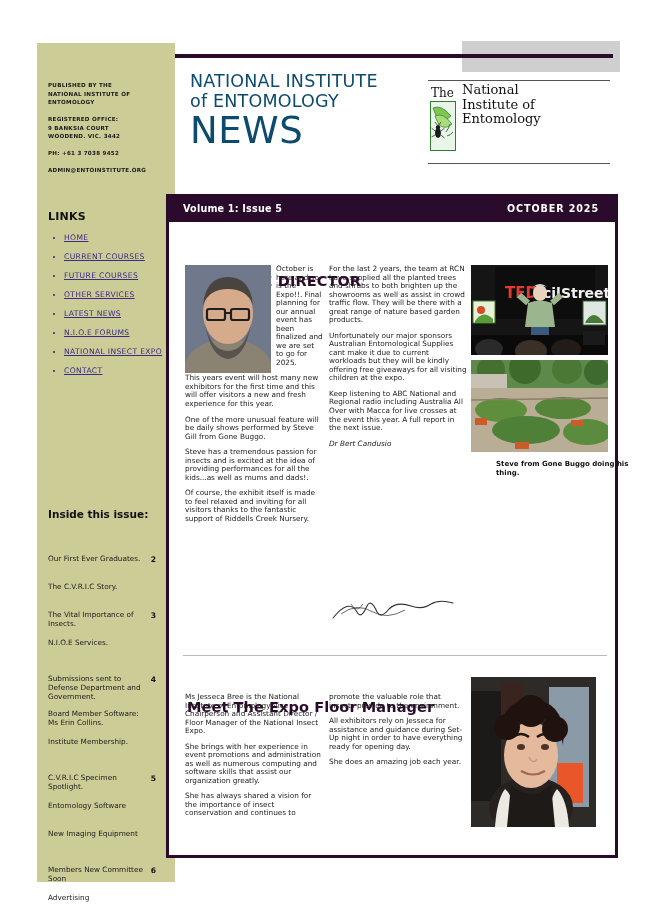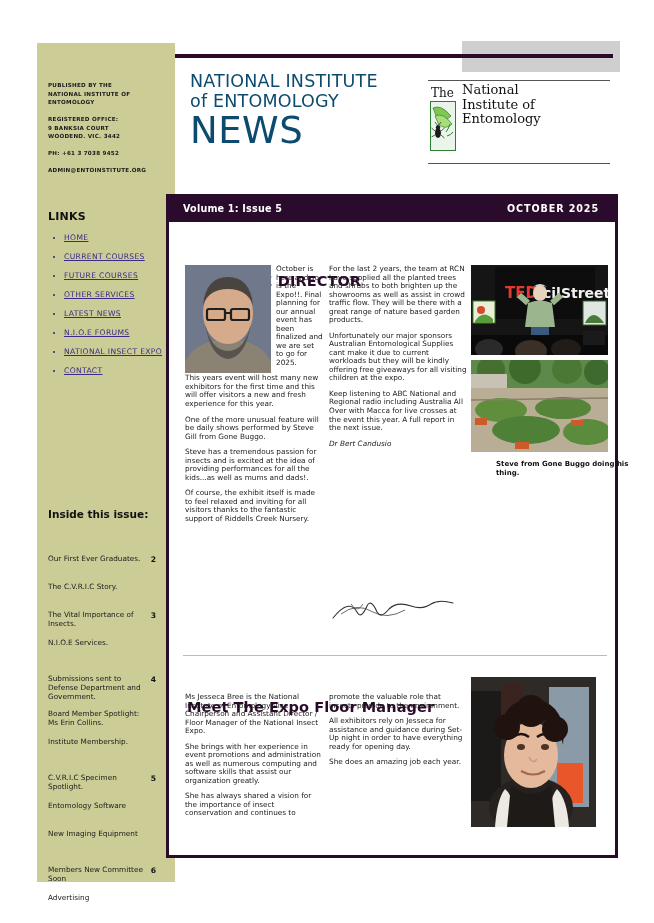--- a/index.html
+++ b/index.html
@@ -202,21 +202,21 @@
       </ul>
 
     <div class="inside-title">Inside this issue:</div>
     <div class="toc" id="toc">
         <div class="toc-row"><span class="t">Our First Ever Graduates.</span><span class="pg">2</span></div>
         <div class="toc-row"><span class="t">The C.V.R.I.C Story.</span></div>
         <div class="toc-row"><span class="t">The Vital Importance of Insects.</span><span class="pg">3</span></div>
         <div class="toc-row"><span class="t">N.I.O.E Services.</span></div>
         <div class="toc-gap"></div>
         <div class="toc-row"><span class="t">Submissions sent to Defense Department and Government.</span><span class="pg">4</span></div>
-        <div class="toc-row"><span class="t">Board Member Spotlight: Ms Erin Collins.</span></div>
+        <div class="toc-row"><span class="t">Board Member Software: Ms Erin Collins.</span></div>
         <div class="toc-row"><span class="t">Institute Membership.</span></div>
         <div class="toc-gap"></div>
         <div class="toc-row"><span class="t">C.V.R.I.C Specimen Spotlight.</span><span class="pg">5</span></div>
         <div class="toc-row"><span class="t">Entomology Software</span></div>
         <div class="toc-row"><span class="t">New Imaging Equipment</span></div>
         <div class="toc-gap"></div>
         <div class="toc-row"><span class="t">Members New Committee Soon</span><span class="pg">6</span></div>
         <div class="toc-row"><span class="t">Advertising</span></div>
       </div>
   </div>

